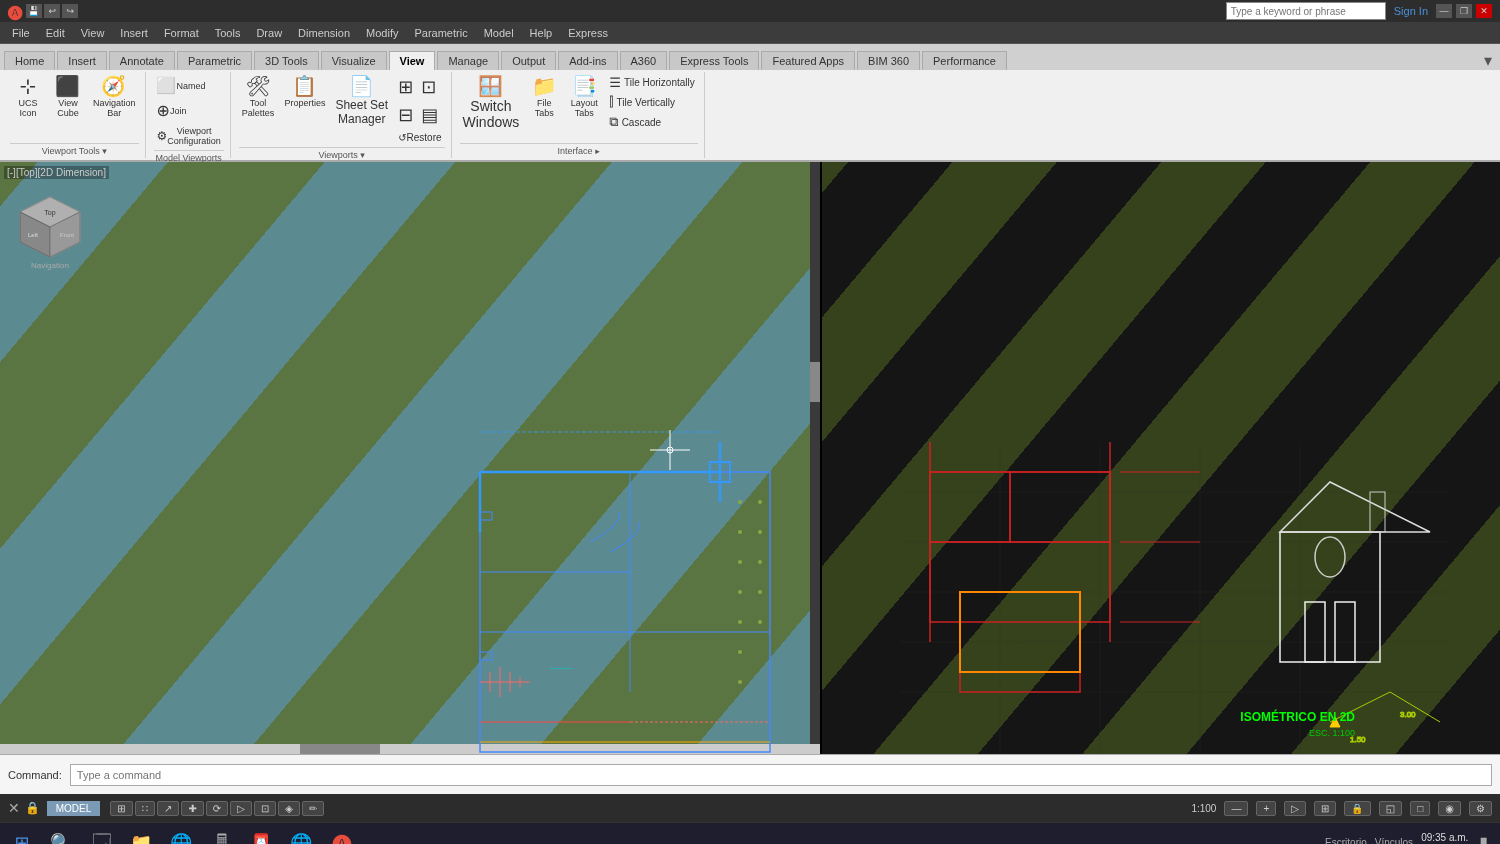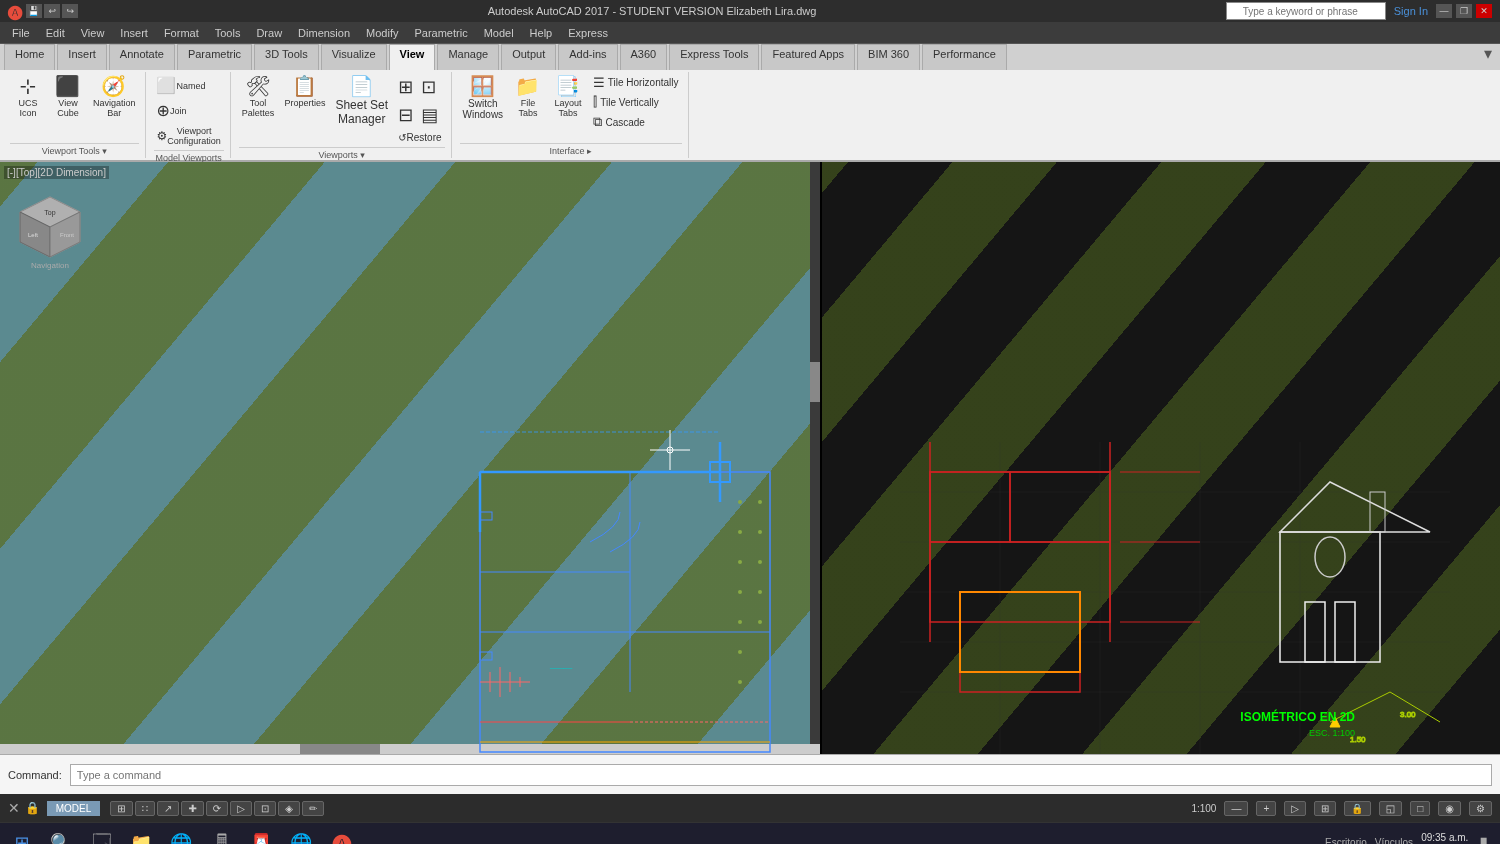--- a/index.html
+++ b/index.html
@@ -35,20 +35,21 @@
 
     
     #ribbon {
       background: #f0f0f0;
       border-bottom: 2px solid #aaa;
     }
     #ribbon-tabs {
       height: 26px;
       background: #d0d0d0;
       display: flex;
+      align-items: flex-end;
       padding: 0 4px;
       gap: 2px;
     }
     .ribbon-tab {
       padding: 3px 10px;
       font-size: 11px;
       cursor: pointer;
       background: #c8c8c8;
       border: 1px solid #aaa;
       border-bottom: none;
@@ -207,23 +208,22 @@
 
 <div id="title-bar">
   <div style="display:flex;align-items:center;gap:4px;">
     <span style="color:#e74c3c;font-size:14px;font-weight:bold;">🅐</span>
     <div style="display:flex;gap:2px;">
       <div class="win-btn">💾</div>
       <div class="win-btn">↩</div>
       <div class="win-btn">↪</div>
     </div>
   </div>
-  <div class="title-text">Autodesk AutoCAD 2017 - STUDENT VERSION   Elizabeth Lira.dwg</div>
   <div style="display:flex;align-items:center;gap:8px;">
-    <input style="width: 160px; height: 18px; font-size: 10px; padding: 0px 16px; background: rgb(255, 255, 255); border: 1px solid rgb(136, 136, 136);" placeholder="Type a keyword or phrase">
+    <input style="width: 160px; height: 18px; font-size: 10px; padding: 0px 4px; background: rgb(255, 255, 255); border: 1px solid rgb(136, 136, 136);" placeholder="Type a keyword or phrase">
     <span style="color:#4a90d9;font-size:11px;cursor:pointer;">Sign In</span>
     <div class="window-controls">
       <div class="win-btn">—</div>
       <div class="win-btn">❐</div>
       <div class="win-btn close">✕</div>
     </div>
   </div>
 </div>
 
 <div id="menu-bar">
@@ -329,21 +329,21 @@
           </div>
         </div>
       </div>
       <div class="ribbon-group-label">Viewports ▾</div>
     </div>
 
     <div class="ribbon-group">
       <div class="ribbon-group-items">
         <div class="ribbon-btn">
           <span class="icon">🪟</span>
-          <span style="font-size:10px;">Switch<br>Windows</span>
+          <span style="font-size:14px;">Switch<br>Windows</span>
         </div>
         <div class="ribbon-btn">
           <span class="icon">📁</span>
           <span style="font-size:9px;">File<br>Tabs</span>
         </div>
         <div class="ribbon-btn">
           <span class="icon">📑</span>
           <span style="font-size:9px;">Layout<br>Tabs</span>
         </div>
         <div style="display:flex;flex-direction:column;gap:2px;font-size:9px;">

